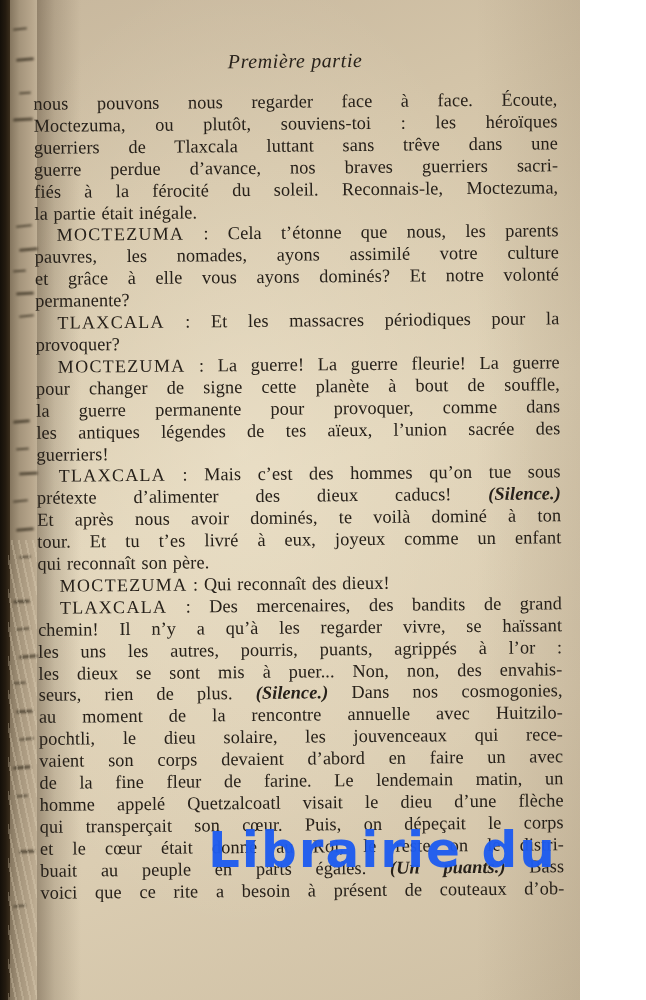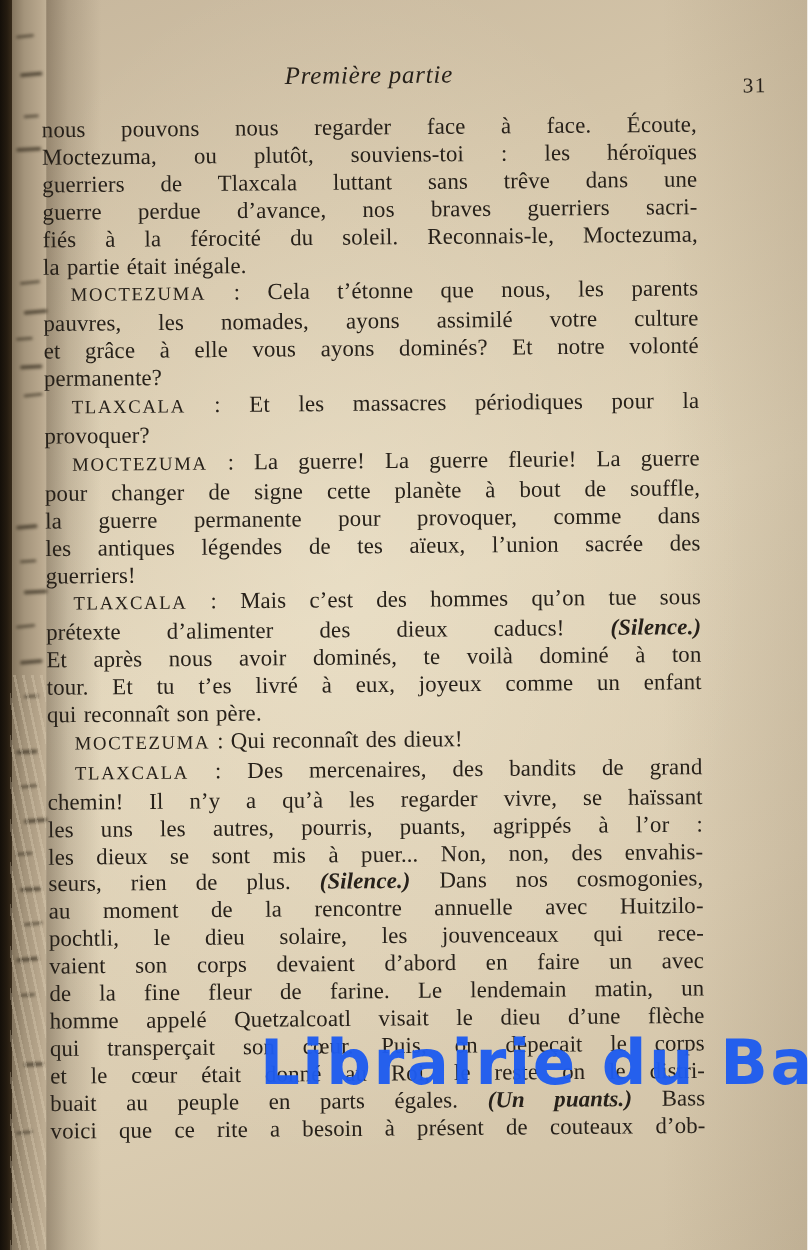--- a/index.html
+++ b/index.html
@@ -1,18 +1,18 @@
 <!DOCTYPE html>
 <html><head>
 <meta charset="utf-8">
 <style>
   html,body{margin:0;padding:0;}
   #photo{
     position:relative;
-    width:646px;height:1000px;
+    width:580px;height:1000px;
     overflow:hidden;
     background:
       radial-gradient(ellipse at 42% 45%, rgba(255,248,228,0.30), rgba(255,248,228,0) 62%),
       linear-gradient(90deg, rgba(0,0,0,0) 82%, rgba(110,90,65,0.16) 100%),
       linear-gradient(160deg, #c7b79d 0%, #d4c5a9 22%, #e0d3b8 48%, #dbcdb2 74%, #cfc0a4 100%);
     font-family:"Liberation Serif", serif;
   }
   
   .spine-dark{
     position:absolute;left:0;top:0;width:10px;height:100%;
@@ -55,21 +55,21 @@
   .text-lines{margin-top:0;}
   .line{
     font-size:18.3px;line-height:21.9px;
     text-align:justify;text-align-last:justify;
     white-space:normal;
     letter-spacing:0.1px;
     word-spacing:1px;
   }
   .line.end{text-align-last:left;}
   .line.ind{text-indent:22px;}
-  .sc{font-size:15px;letter-spacing:1.3px;}
+  .sc{font-size:18px;letter-spacing:1.3px;}
   .it{font-style:italic;font-weight:bold;}
   .n{}
   
   .watermark{
     position:absolute;left:208px;top:821px;
     font-family:"DejaVu Sans", sans-serif;
     font-size:50px;font-weight:bold;
     letter-spacing:2px;
     white-space:nowrap;
     opacity:0.96;

